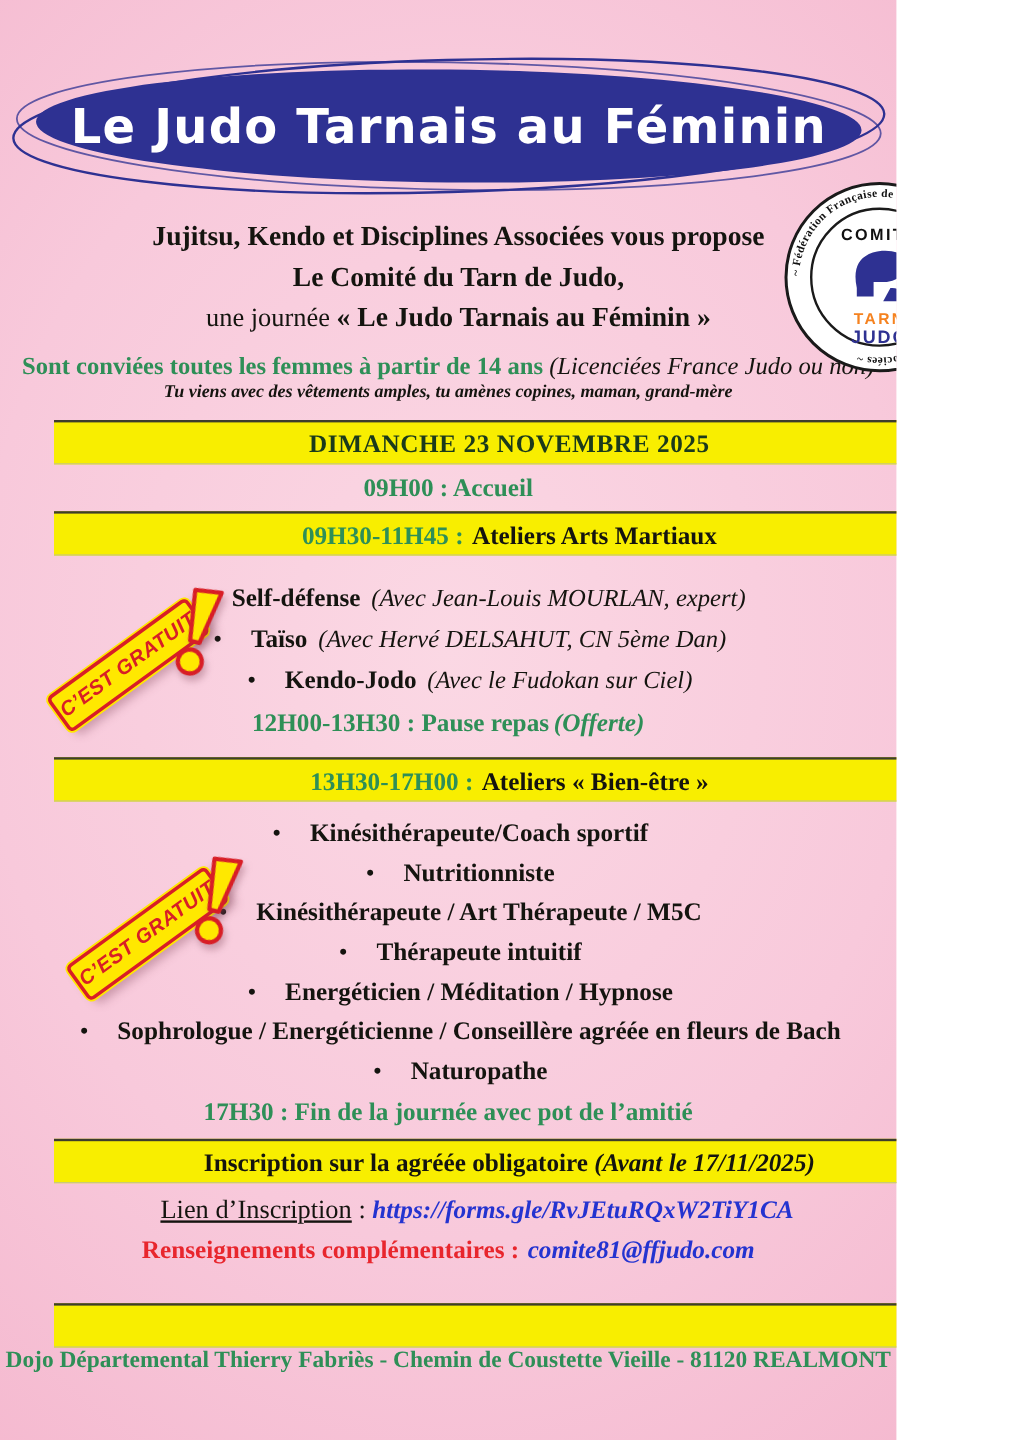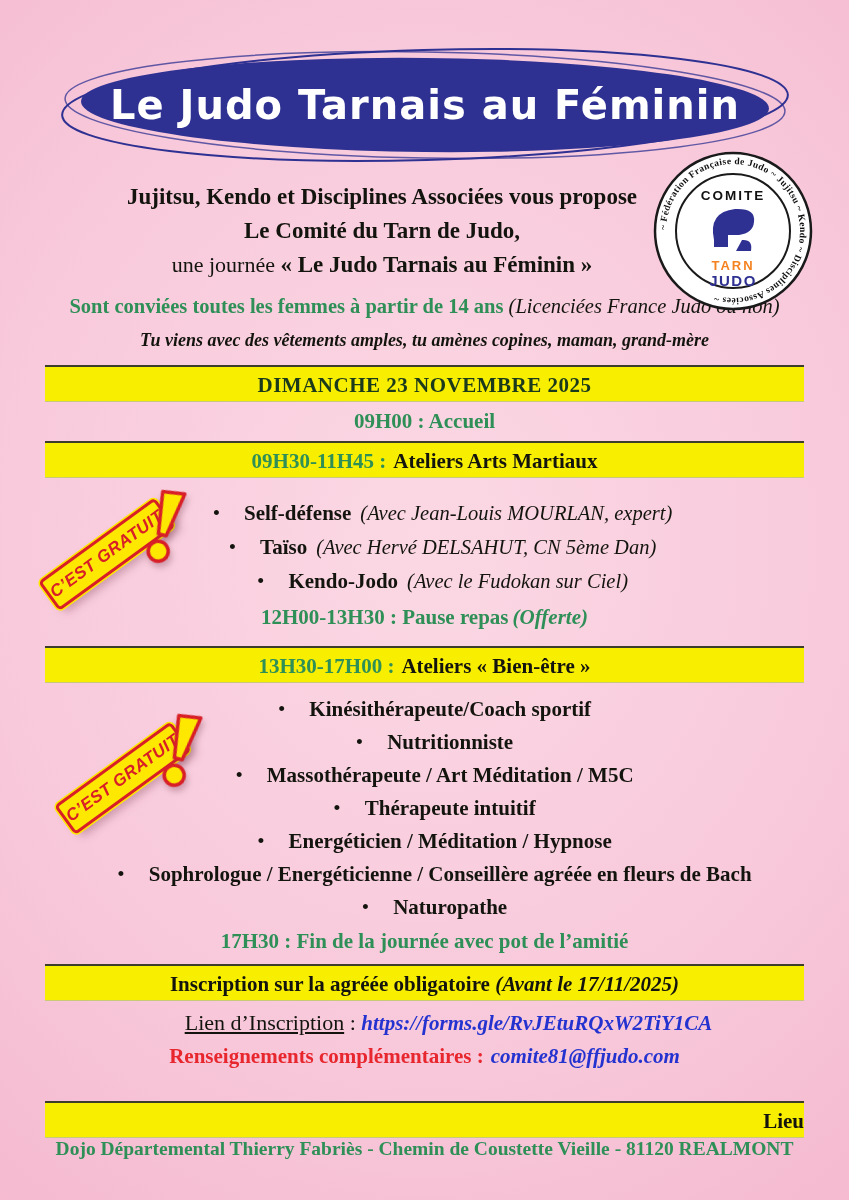--- a/index.html
+++ b/index.html
@@ -1,19 +1,19 @@
 <!DOCTYPE html>
 <html><head>
 <meta charset="utf-8">
 <style>
   html,body{margin:0;padding:0;}
   body{font-family:"Liberation Serif","DejaVu Serif",serif;}
   .page{
     position:relative;
-    width:849px;height:1200px;
+    width:747px;height:1200px;
     overflow:hidden;
     background:radial-gradient(95% 75% at 50% 45%, #fbd8e4 0%, #f8c9db 55%, #f4b6cd 100%);
   }
   
   .title-wrap{position:relative;width:740px;margin:46px auto 0;}
   .title-svg{display:block;}
   .title-text{
     font-family:"DejaVu Sans",sans-serif;
     font-weight:700;letter-spacing:1px;
   }
@@ -21,21 +21,21 @@
   .logo{position:absolute;top:150px;left:652px;width:162px;height:162px;}
   
   .center{text-align:center;}
   .intro-block{width:680px;margin:16px 0 0 42px;text-align:center;line-height:34px;}
   .intro-line{font-size:23px;font-weight:bold;color:#14140f;}
   .intro-line3{font-size:22px;font-weight:normal;color:#14140f;}
   .intro-line3 .b{font-weight:bold;font-size:23px;}
   .invite1{margin-top:13px;font-size:20.5px;}
   .invite1 .green{color:#2e8f57;font-weight:bold;}
   .invite1 .it{color:#14140f;font-style:italic;}
-  .invite2{margin-top:12px;font-size:18px;font-weight:bold;font-style:italic;color:#14140f;}
+  .invite2{margin-top:1px;font-size:15px;font-weight:bold;font-style:italic;color:#14140f;}
   
   .bar{
     width:759px;margin-left:45px;height:37px;line-height:37px;
     background:#f8ee00;text-align:center;font-size:21px;
     border-top:2px solid #3d3d2c;border-bottom:1px solid #c9c97a;
     box-sizing:border-box;
   }
   .bar .time{color:#2e8f57;font-weight:bold;}
   .bar .btitle{color:#14140f;font-weight:bold;margin-left:7px;}
   .bar .darkgreen{color:#1b3a1b;font-weight:bold;letter-spacing:0.5px;}
@@ -160,21 +160,21 @@
     <div class="brow">
         <span class="bullet">•</span>
         <span class="bname">Kinésithérapeute/Coach sportif</span>
       </div>
     <div class="brow">
         <span class="bullet">•</span>
         <span class="bname">Nutritionniste</span>
       </div>
     <div class="brow">
         <span class="bullet">•</span>
-        <span class="bname">Massothérapeute / Art Méditation / M5C</span>
+        <span class="bname">Kinésithérapeute / Art Thérapeute / M5C</span>
       </div>
     <div class="brow">
         <span class="bullet">•</span>
         <span class="bname">Thérapeute intuitif</span>
       </div>
     <div class="brow">
         <span class="bullet">•</span>
         <span class="bname">Energéticien / Méditation / Hypnose</span>
       </div>
     <div class="brow">

